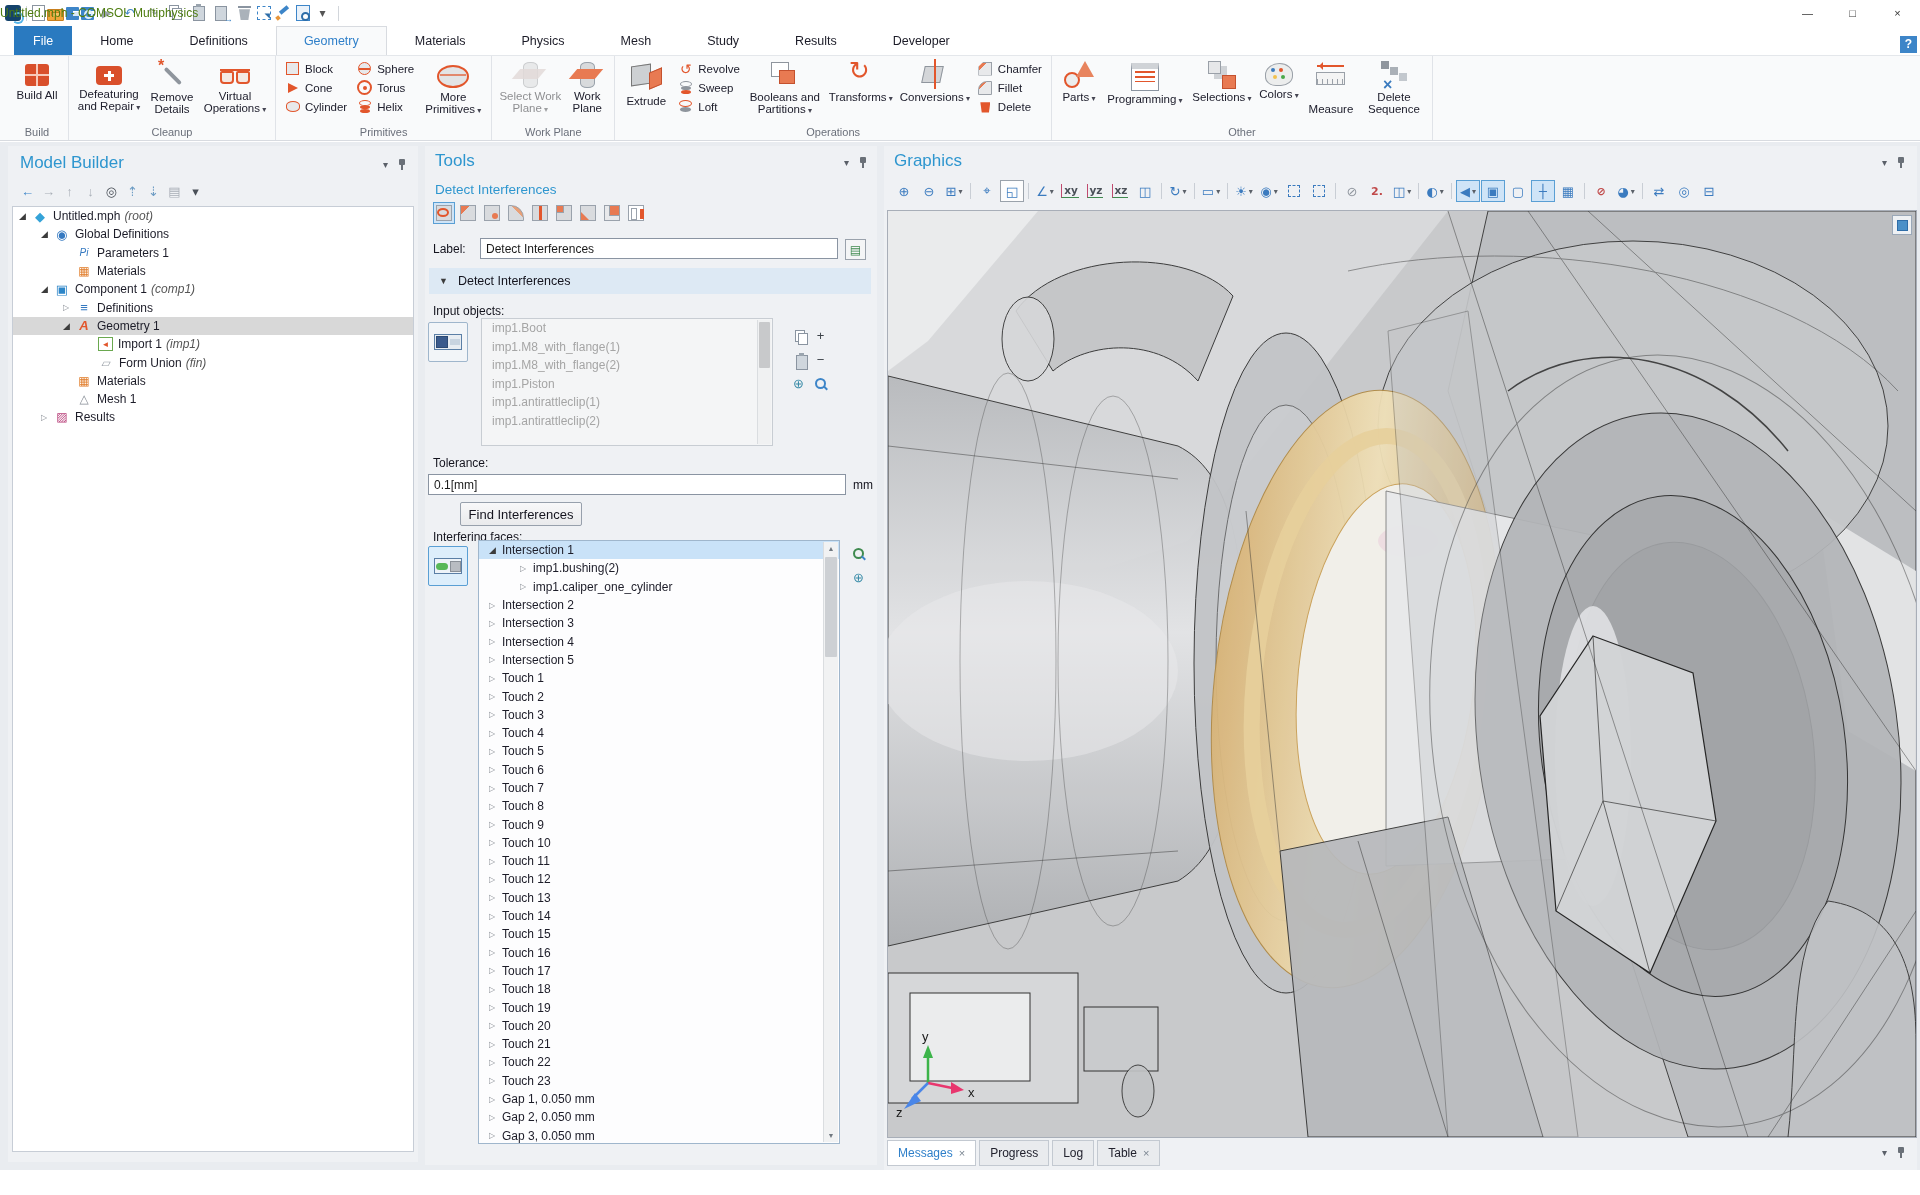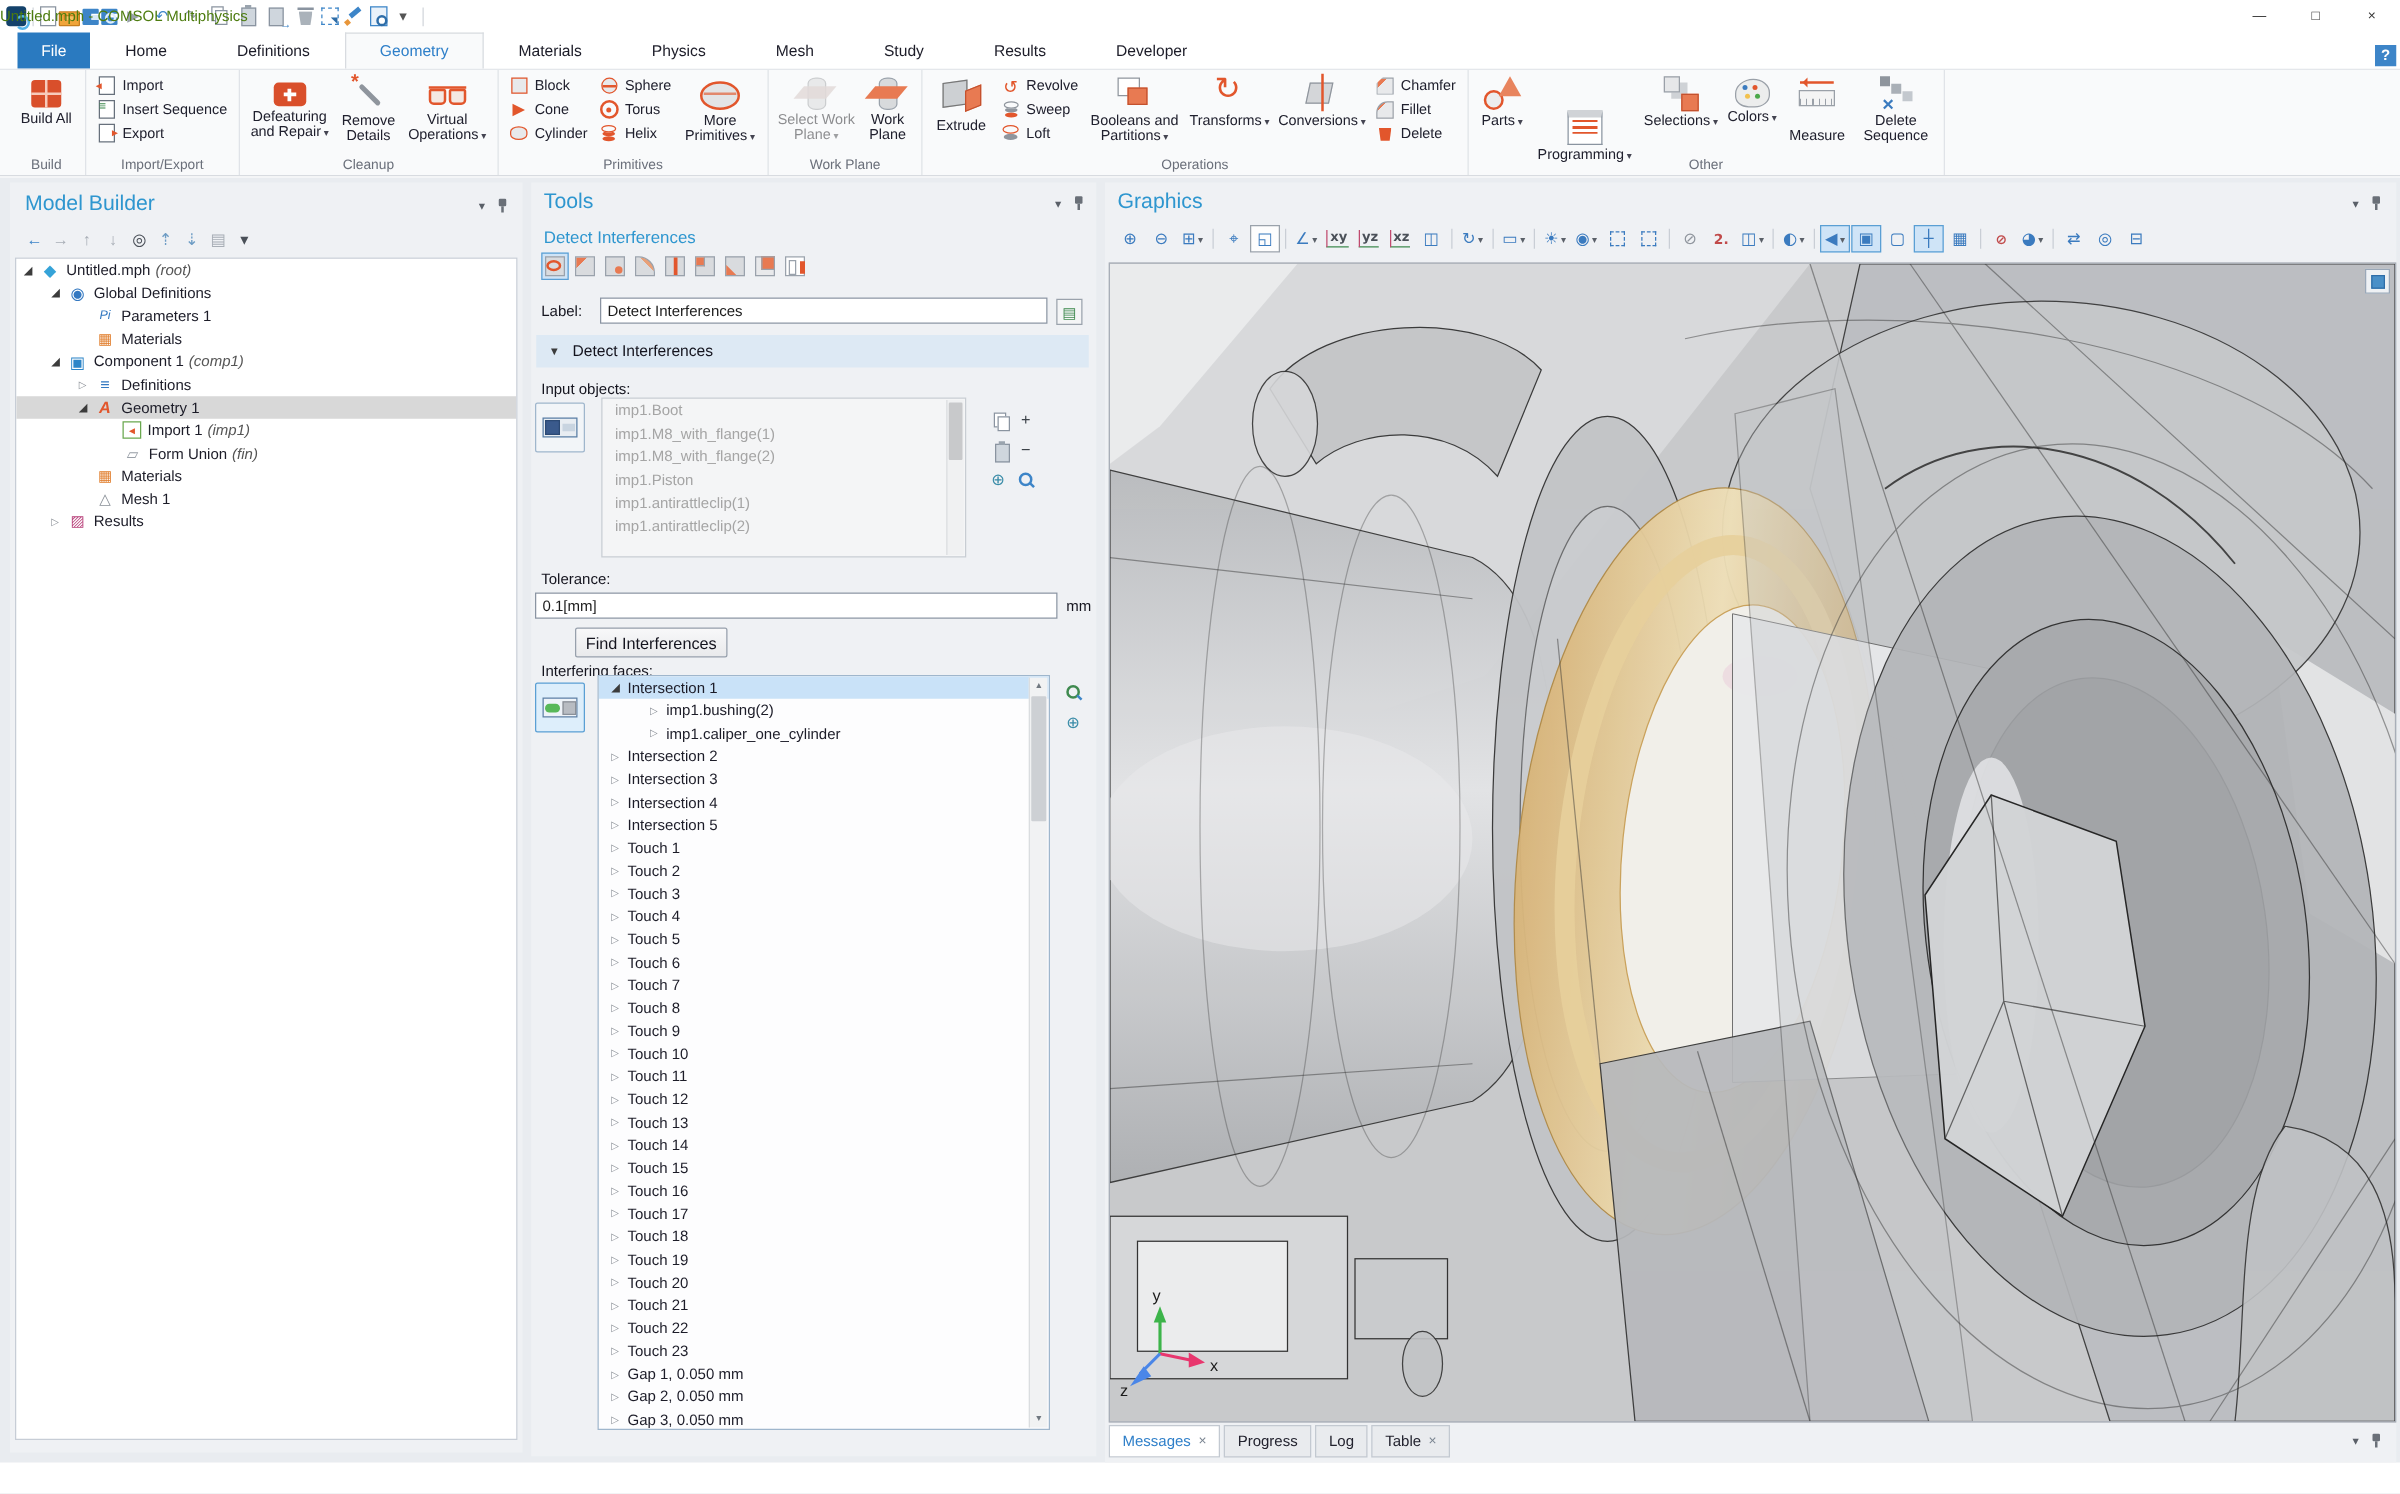--- a/index.html
+++ b/index.html
@@ -48,21 +48,21 @@
   
   .ribbon{position:absolute;left:0;top:55px;right:0;height:86px;background:#f9fafb;border-bottom:1px solid #d8dbe0;border-top:1px solid #e4e7eb;display:flex;align-items:stretch;padding-left:6px;box-sizing:border-box;}
   .rgroup{display:flex;flex-direction:column;border-right:1px solid #e0e3e8;padding:1px 5px 0 5px;}
   .rbtns{display:flex;align-items:flex-start;height:68px;gap:2px;}
   .rcol{display:flex;flex-direction:column;justify-content:flex-start;padding-top:2px;}
   .rglabel{text-align:center;font-size:11px;color:#6a6f7a;height:15px;line-height:14px;}
   .rbig{width:62px;display:flex;flex-direction:column;align-items:center;padding-top:2px;}
   .rbig .rlabel{font-size:11.5px;line-height:12px;text-align:center;color:#20202e;}
   .rbig.has-menu .rlabel::after{content:" ▾";font-size:8px;color:#454552;}
   .rbig.disabled{opacity:.5;filter:grayscale(.7);}
-  .w44{width:44px;}.w52{width:52px;}.w56{width:56px;gap:16px;}.w66{width:66px;}.w70{width:70px;}.w74{width:74px;}.w78{width:78px;}.w84{width:84px;margin-top:25px;}
+  .w44{width:44px;}.w52{width:52px;}.w56{width:56px;gap:16px;}.w66{width:66px;}.w70{width:70px;}.w74{width:74px;}.w78{width:78px;}.w84{width:84px;}
   .rsmall{display:flex;align-items:center;gap:5px;height:19px;padding:0 4px;}
   .rsmall .rlabel{font-size:11.5px;color:#20202e;white-space:nowrap;}
   .sic{width:15px;height:15px;display:inline-flex;align-items:center;justify-content:center;position:relative;flex:none;}
   
   .bi{width:32px;height:32px;position:relative;display:block;}
   .bi-build{background:#d94f2b;border-radius:3px;width:24px;height:22px;margin:5px auto 3px;}
   .bi-build::before{content:"";position:absolute;left:0;right:0;top:10px;height:2px;background:#f7cabb;}
   .bi-build::after{content:"";position:absolute;top:0;bottom:0;left:11px;width:2px;background:#f7cabb;}
   .bi-aid{background:#d94f2b;border-radius:4px;width:26px;height:19px;margin:7px auto 3px;}
   .bi-aid::before{content:"";position:absolute;left:8px;top:8px;width:10px;height:3px;background:#fff;}
@@ -283,45 +283,20 @@
     <div class="rgroup">
       <div class="rbtns">
         <div class="rbig w52">
             <span class="bi bi-build"></span>
             <span class="rlabel">Build All</span>
           </div>
       </div>
       <div class="rglabel">Build</div>
     </div>
 
-    <div class="rgroup">
-      <div class="rbtns">
-          <div class="rcol">
-        <div class="rsmall">
-              <span class="sic">
-                <span class="sp-doc sp-imp"></span>
-              </span>
-              <span class="rlabel">Import</span>
-            </div>
-        <div class="rsmall">
-              <span class="sic">
-                <span class="sp-doc sp-seq"></span>
-              </span>
-              <span class="rlabel">Insert Sequence</span>
-            </div>
-        <div class="rsmall">
-              <span class="sic">
-                <span class="sp-doc sp-exp"></span>
-              </span>
-              <span class="rlabel">Export</span>
-            </div>
-      </div>
-        </div>
-      <div class="rglabel">Import/Export</div>
-    </div>
 
     <div class="rgroup">
       <div class="rbtns">
         <div class="rbig w70 has-menu">
             <span class="bi bi-aid"></span>
             <span class="rlabel">Defeaturing and Repair</span>
           </div>
         <div class="rbig w52">
             <span class="bi bi-wand"></span>
             <span class="rlabel">Remove Details</span>

